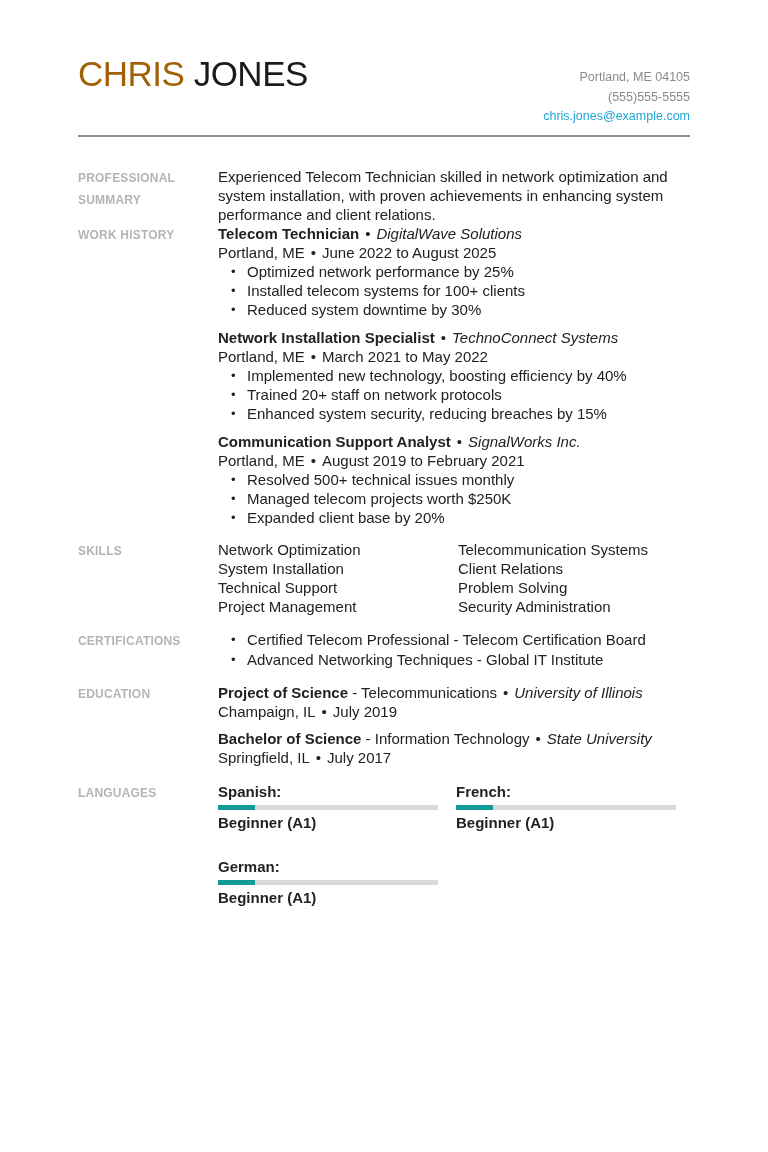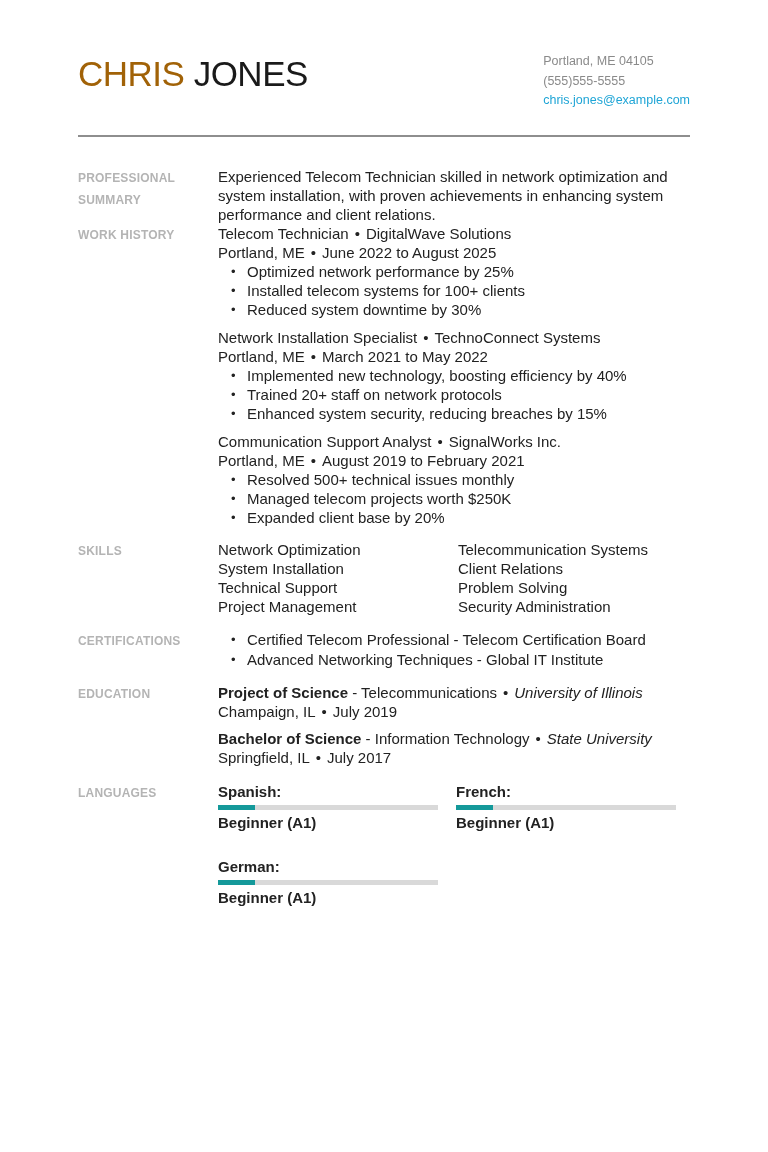--- a/index.html
+++ b/index.html
@@ -4,32 +4,32 @@
 <style>
   html, body { margin: 0; padding: 0; background: #ffffff; }
   body { width: 768px; height: 1152px; position: relative; overflow: hidden;
          font-family: "Liberation Sans", sans-serif; color: #222; }
   .page { position: absolute; left: 0; top: 0; width: 768px; height: 1152px; }
 
   .header { position: absolute; left: 78px; top: 52px; width: 612px; height: 84px; }
   .name { position: absolute; left: 0; top: 2px; font-size: 35px; letter-spacing: -0.5px; line-height: 40px; }
   .name .first { color: #a16207; }
   .name .last { color: #1a1a1a; }
-  .contact { position: absolute; right: 0; top: 0; text-align: left; font-size: 12.5px; line-height: 19.5px; color: #8a8a8a; }
+  .contact { position: absolute; right: 0; top: 16px; text-align: right; font-size: 12.5px; line-height: 19.5px; color: #8a8a8a; }
   .contact .email { color: #1fa5d6; }
   .rule { position: absolute; left: 78px; top: 135px; width: 612px; height: 2px; background: #8e8e8e; }
 
   .section { position: absolute; left: 78px; width: 612px; }
   .sec-label { position: absolute; left: 0; top: 0; width: 140px; font-size: 12px; font-weight: bold; color: #b4b4b4; line-height: 22px; letter-spacing: 0.2px; }
   .sec-body { position: absolute; left: 140px; top: 0; width: 462px; font-size: 15px; line-height: 19px; color: #222; }
 
   .job { margin-bottom: 9px; }
-  .job-title { font-weight: normal; }
+  .job-title { font-weight: bold; }
   .sep { margin: 0 6px; }
-  .company { }
+  .company { font-style: italic; }
   ul.bul { margin: 0; padding: 0 0 0 29px; list-style: none; }
   ul.bul li { position: relative; }
   ul.bul li::before { content: "\2022"; position: absolute; left: -16px; top: 0; font-size: 13px; }
 
   .skills { display: grid; grid-template-columns: 240px 222px; }
   .edu { margin-bottom: 8px; }
   .deg { font-weight: bold; }
   .school { font-style: italic; }
 
   .langs { display: grid; grid-template-columns: 238px 224px; row-gap: 25px; font-weight: bold; }

